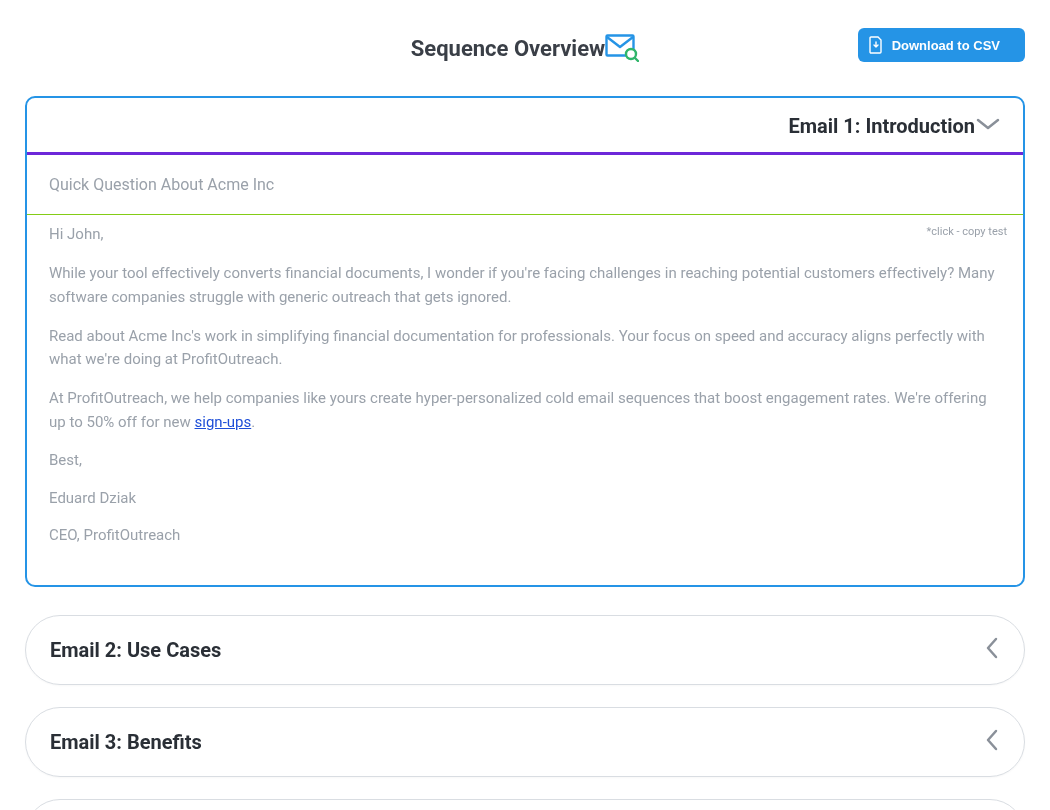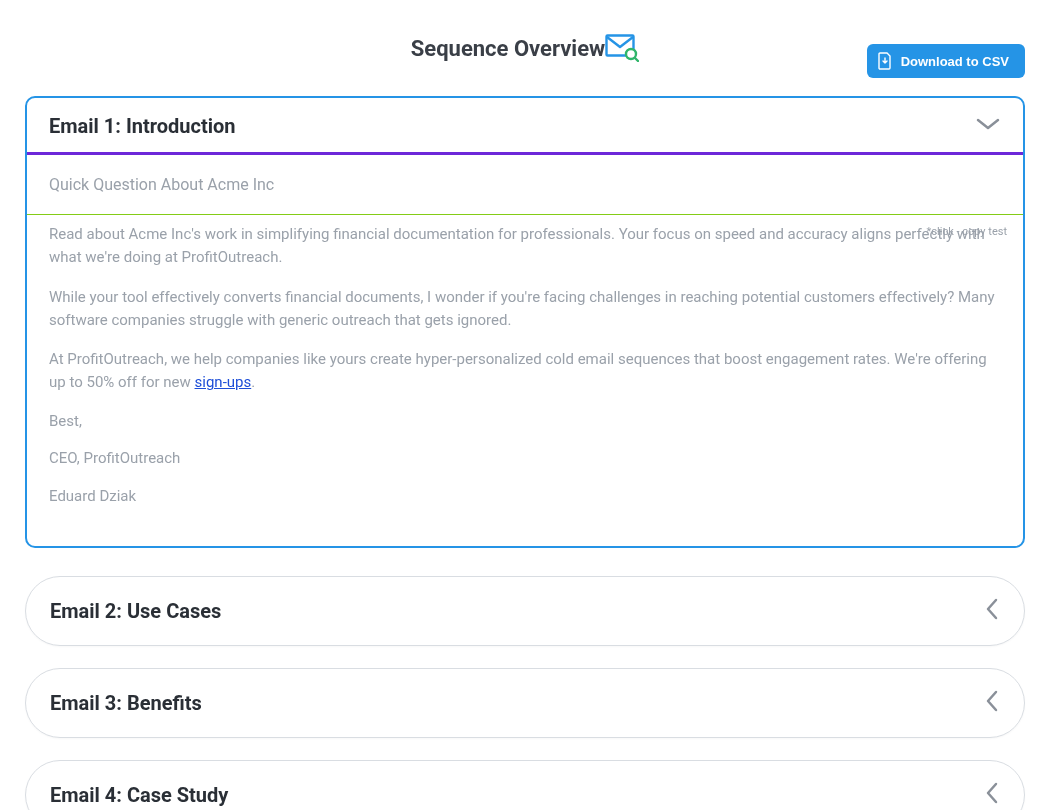--- a/index.html
+++ b/index.html
@@ -21,46 +21,46 @@
     }
     .header-title {
       font-size: 22px;
       font-weight: 700;
       color: #3a3f47;
     }
     .header-icon { display: inline-flex; }
     .download-btn {
       position: absolute;
       right: 0;
-      top: 16px;
+      top: 0;
       background: #2594e6;
       color: #fff;
       border: none;
       border-radius: 6px;
-      padding: 8px 16px 8px 10px;
+      padding: 8px 25px 8px 10px;
       font-size: 13px;
       font-weight: 600;
       display: inline-flex;
       align-items: center;
       gap: 8px;
       cursor: pointer;
     }
     .download-btn svg { display: block; }
 
     
     .email-card {
       border: 2px solid #2594e6;
       border-radius: 10px;
       margin-bottom: 28px;
       overflow: hidden;
     }
     .email-card-header {
       display: flex;
       align-items: center;
-      justify-content: space-between;
+      justify-content: flex-end;
       padding: 16px 22px 14px;
       cursor: pointer;
     }
     .email-card-title {
       font-size: 20px;
       font-weight: 700;
       color: #2a2f36;
     }
     .email-card-chevron { color: #8a9099; }
     .email-subject {
@@ -136,28 +136,29 @@
     <span class="email-card-title">Email 1: Introduction</span>
     <span class="email-card-chevron">
       <svg width="26" height="16" viewBox="0 0 26 16" fill="none">
           <path d="M3 4 L13 12 L23 4" stroke="#8a9099" stroke-width="2.5" fill="none" stroke-linecap="round" stroke-linejoin="round"></path>
         </svg>
     </span>
   </div>
   <div class="email-subject">Quick Question About Acme Inc</div>
   <div class="email-body-wrap">
     <span class="copy-hint">*click - copy test</span>
+    <p>Hi John,</p>
+    <p>While your tool effectively converts financial documents, I wonder if you're facing challenges in reaching potential customers effectively? Many software companies struggle with generic outreach that gets ignored.</p>
     <p>Read about Acme Inc's work in simplifying financial documentation for professionals. Your focus on speed and accuracy aligns perfectly with what we're doing at ProfitOutreach.</p>
-    <p>While your tool effectively converts financial documents, I wonder if you're facing challenges in reaching potential customers effectively? Many software companies struggle with generic outreach that gets ignored.</p>
     <p>
       <span>At ProfitOutreach, we help companies like yours create hyper-personalized cold email sequences that boost engagement rates. We're offering up to 50% off for new </span><a href="#">sign-ups</a><span>.</span>
     </p>
     <p class="sig-line">Best,</p>
+    <p class="sig-line">Eduard Dziak</p>
     <p class="sig-line">CEO, ProfitOutreach</p>
-    <p class="sig-line">Eduard Dziak</p>
   </div>
 </div>
 
 <div class="email-row">
   <span class="email-row-title">Email 2: Use Cases</span>
   <span class="email-row-chevron">
     <svg width="16" height="24" viewBox="0 0 16 24" fill="none">
         <path d="M12 3 L4 12 L12 21" stroke="#8a9099" stroke-width="2.5" fill="none" stroke-linecap="round" stroke-linejoin="round"></path>
       </svg>
   </span>

